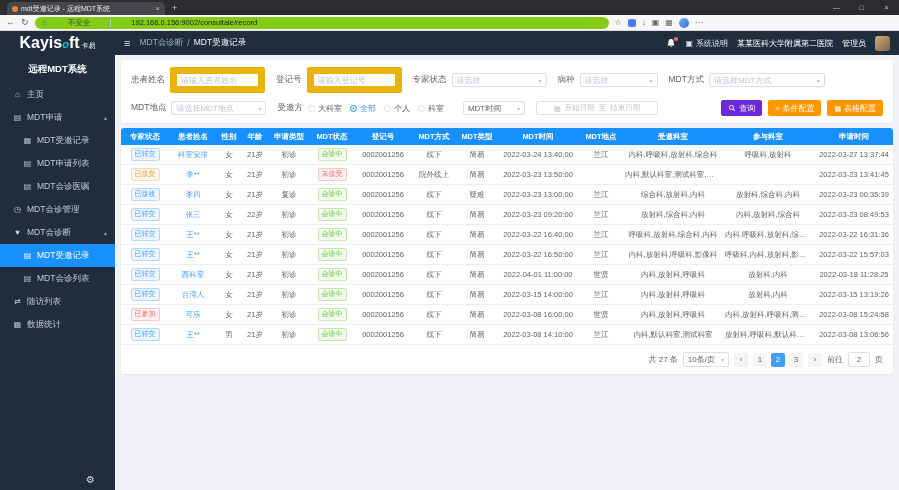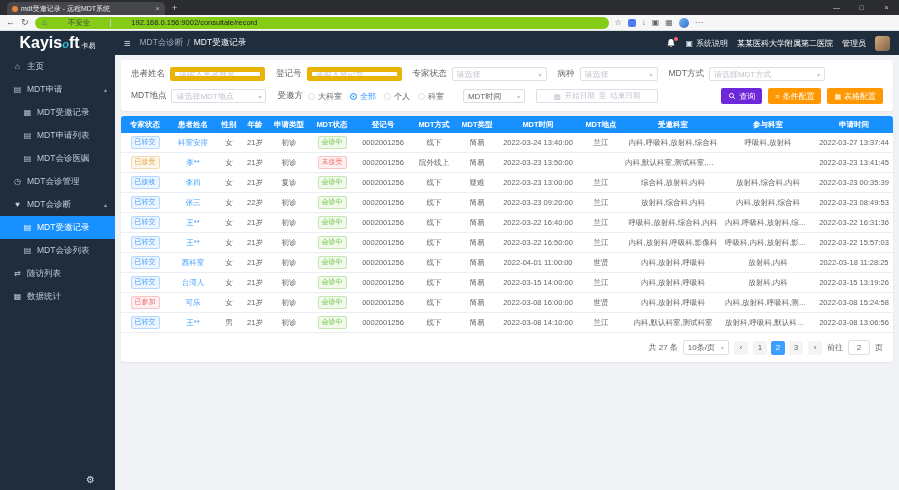--- a/index.html
+++ b/index.html
@@ -62,21 +62,21 @@
 
   
   .main{position:absolute;left:115px;top:55px;right:0;bottom:0;background:#f0f2f5;
         padding:5px 6px;box-sizing:border-box;overflow:hidden}
   .card{background:#ffffff;border-radius:3px;box-shadow:0 1px 2px rgba(0,0,0,.06)}
   .filter-card{padding:7px 10px}
   .f-row{display:flex;align-items:center;gap:11px}
   .f-row + .f-row{margin-top:7px}
   .fg{display:flex;align-items:center;gap:5px;flex:0 0 auto}
   .flabel{font-size:8.5px;color:#606266;white-space:nowrap}
-  input.fin{height:14px;border:5px solid #eab308;border-radius:2px;font-size:8px;padding:0 4px;
+  input.fin{height:26px;border:7px solid #eab308;border-radius:2px;font-size:8px;padding:0 4px;
             color:#606266;outline:none;font-family:inherit;box-sizing:border-box}
   input.fin::placeholder{color:#c0c4cc}
   .fsel{height:14px;border:1px solid #dcdfe6;border-radius:2px;font-size:8px;display:flex;
         align-items:center;justify-content:space-between;padding:0 4px;background:#fff;box-sizing:border-box}
   .fsel .ph{color:#c0c4cc;white-space:nowrap;overflow:hidden}
   .fsel .ph.dark{color:#606266}
   .caret{color:#c0c4cc;font-size:6px;margin-left:3px}
   .w95{width:95px}.w78{width:78px}.w100{width:116px}.w62{width:62px}
   .radios{display:inline-flex;align-items:flex-start}
   .radio{display:inline-flex;align-items:center;gap:3px;margin-right:8px;cursor:pointer}
@@ -182,20 +182,21 @@
         <span>▣</span>
         <span>系统说明</span>
       </span>
       <span>某某医科大学附属第二医院</span>
       <span>管理员</span>
       <span class="avatar"></span>
     </div>
   </div>
 
   <aside class="sidebar">
+    <div class="sys-title">远程MDT系统</div>
     <nav class="menu">
         <div class="mitem">
           <span class="micon">⌂</span>
           <span class="mlabel">主页</span>
         </div>
         <div class="mitem">
           <span class="micon">▤</span>
           <span class="mlabel">MDT申请</span>
           <span class="marrow">▴</span>
         </div>

